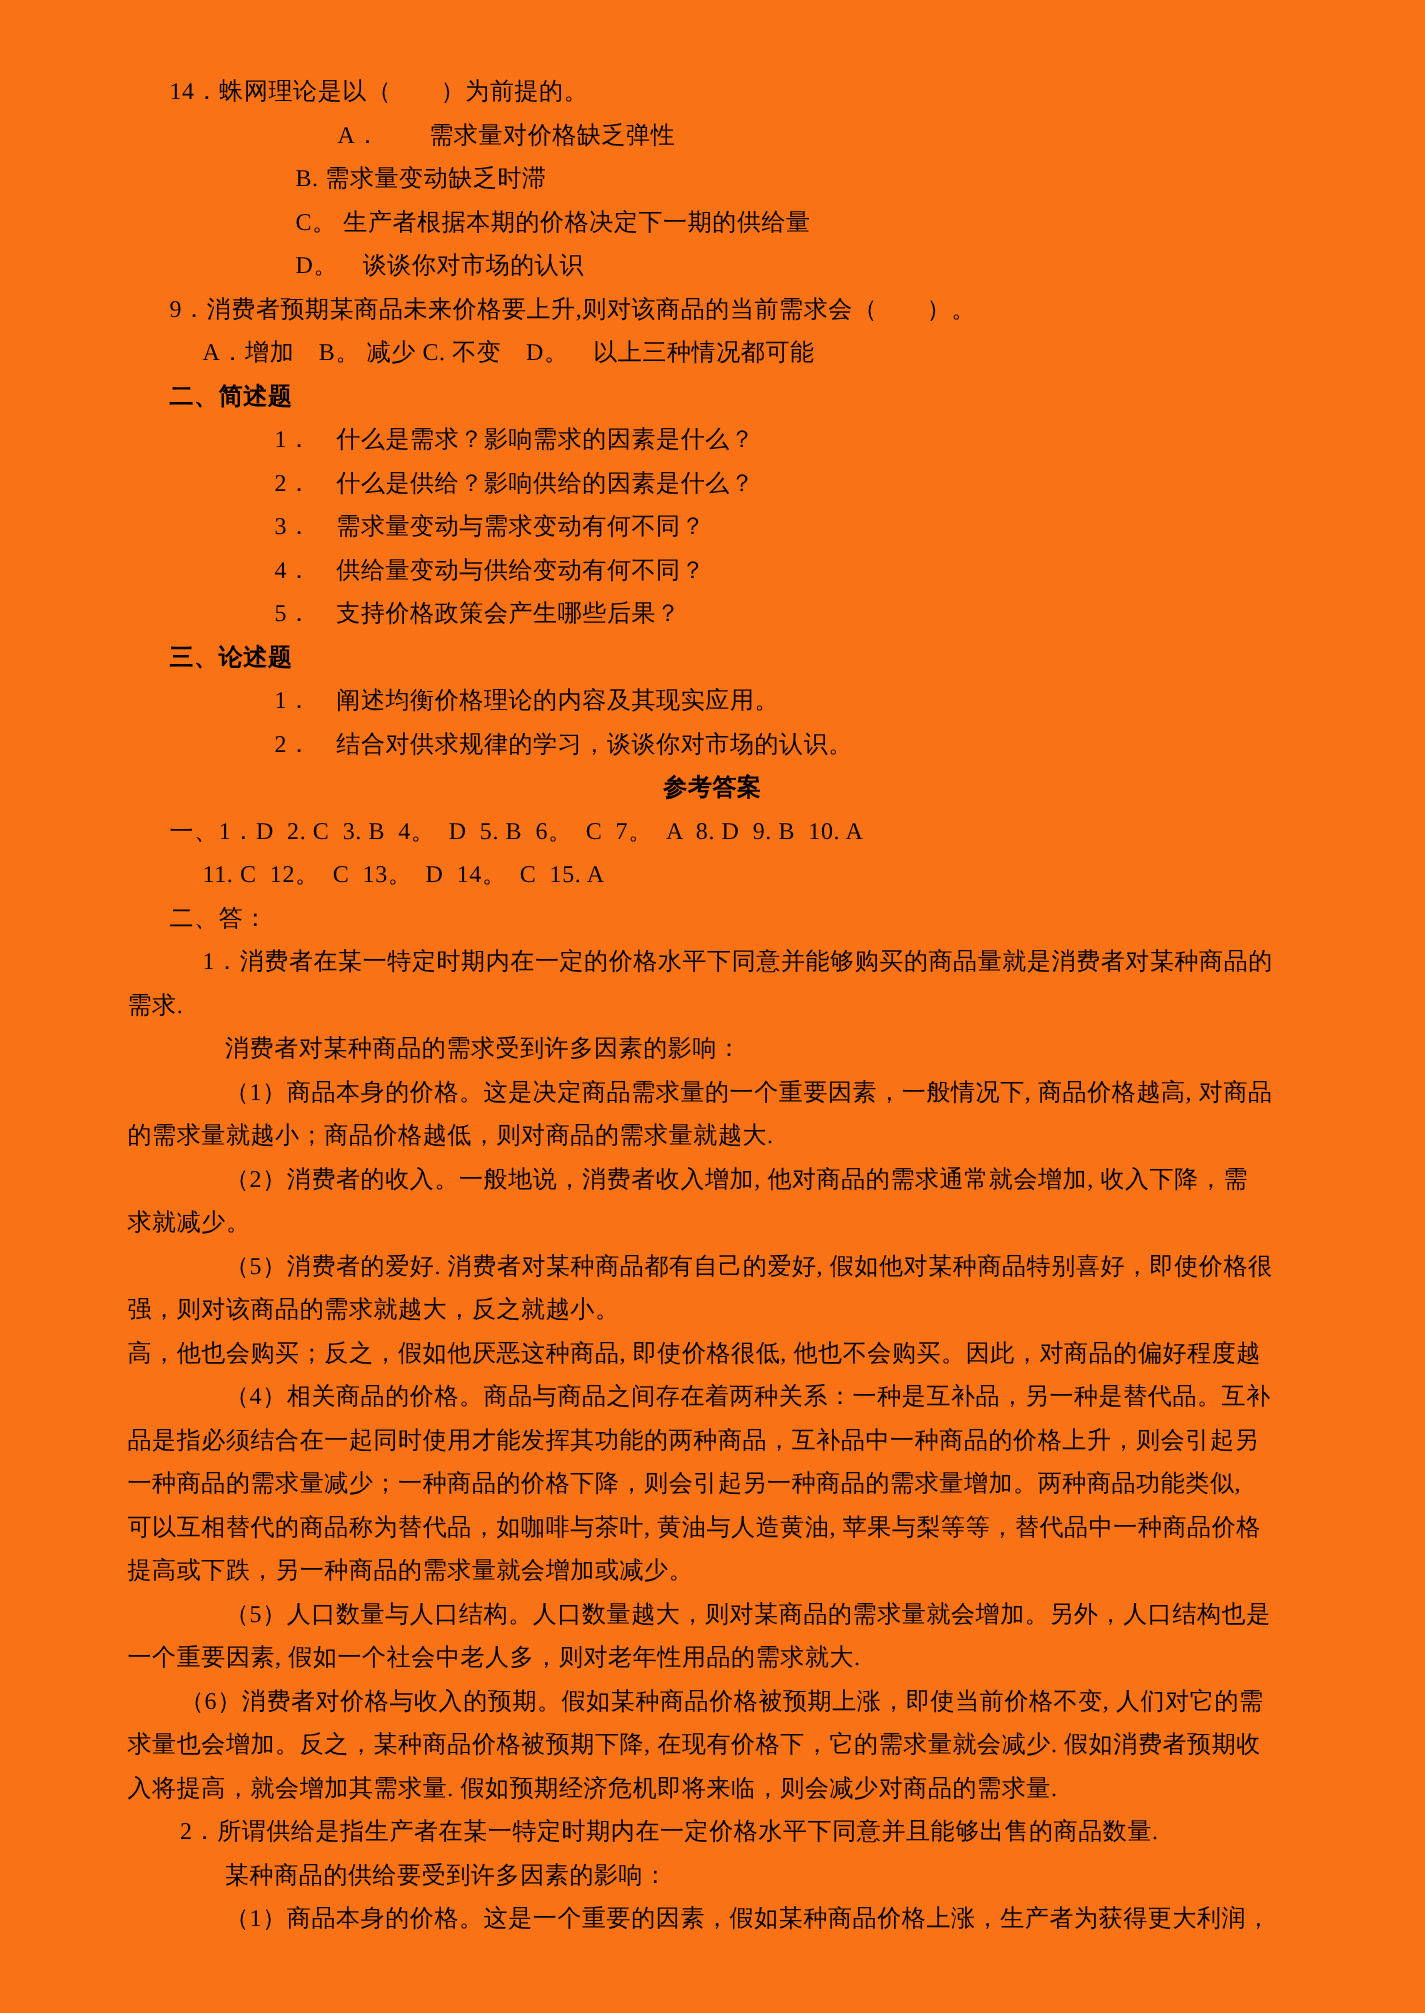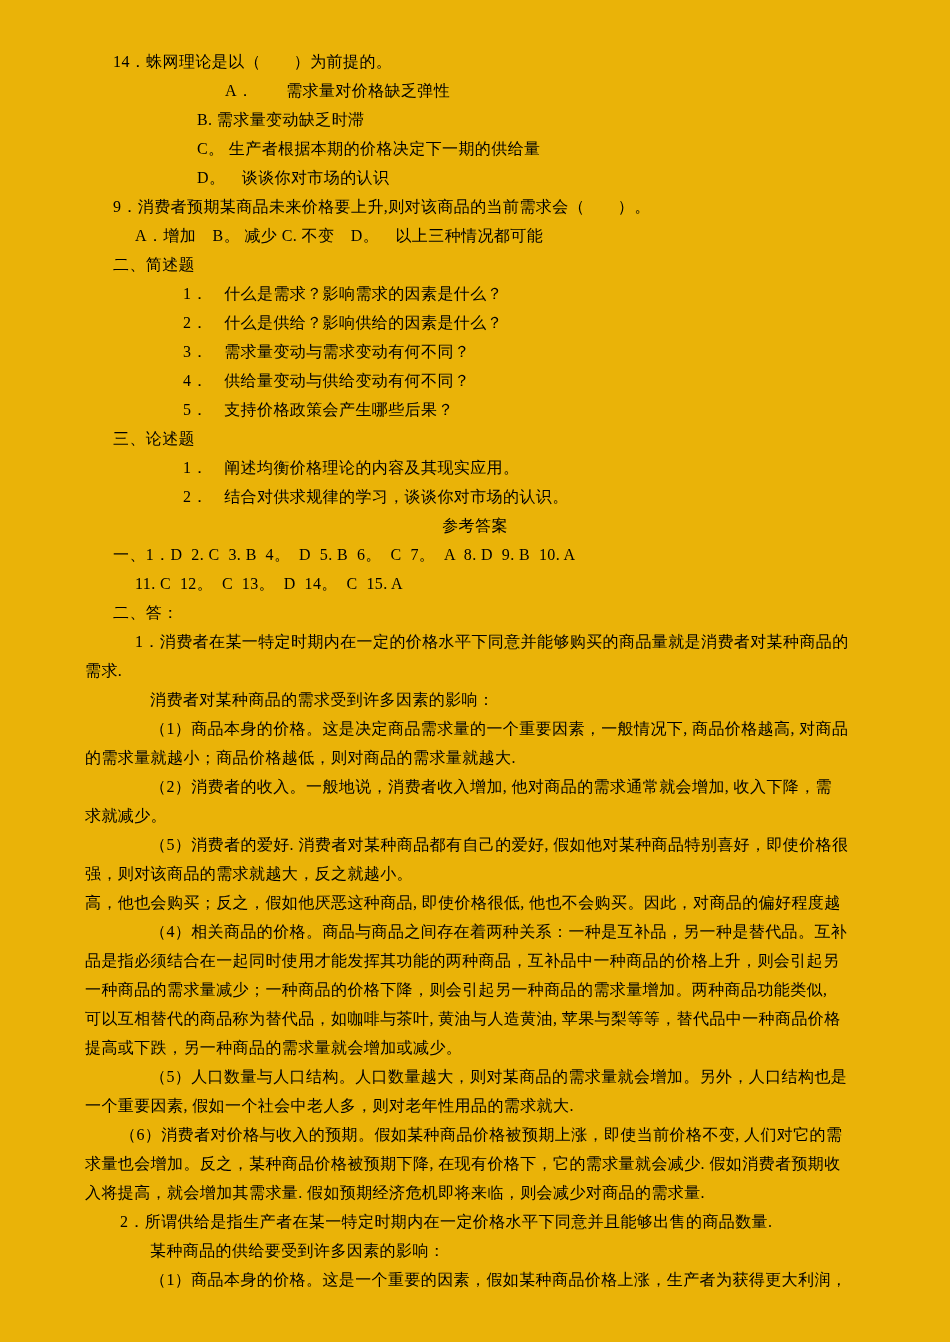--- a/index.html
+++ b/index.html
@@ -12,40 +12,40 @@
     height: 1342px;
     overflow: hidden;
     font-family: "Liberation Serif", "DejaVu Serif", serif;
     color: #000000;
   }
   .page {
     box-sizing: border-box;
     width: 950px;
     height: 1342px;
     padding: 47px 85px 20px 85px;
-    background: #eab308;
+    background: #f97316;
   }
   .line {
     font-size: 16px;
     line-height: 29px;
     height: 29px;
     white-space: pre;
     letter-spacing: 0.4px;
     overflow: visible;
   }
   .s0  { margin-left: 0; }
   .s1  { margin-left: 28px; }
   .s2  { margin-left: 50px; }
   .s3  { margin-left: 65px; }
   .s3b { margin-left: 35px; }
   .s4  { margin-left: 98px; }
   .s5  { margin-left: 112px; }
   .s6  { margin-left: 140px; }
   .center { text-align: center; margin-left: 0; }
-  .bold { font-weight: normal; }
+  .bold { font-weight: bold; }
 </style>
 </head>
 <body>
 
 <div class="page">
     <div class="line s1">14．蛛网理论是以（　　）为前提的。</div>
     <div class="line s6">A．　　需求量对价格缺乏弹性</div>
     <div class="line s5">B. 需求量变动缺乏时滞</div>
     <div class="line s5">C。 生产者根据本期的价格决定下一期的供给量</div>
     <div class="line s5">D。　谈谈你对市场的认识</div>

